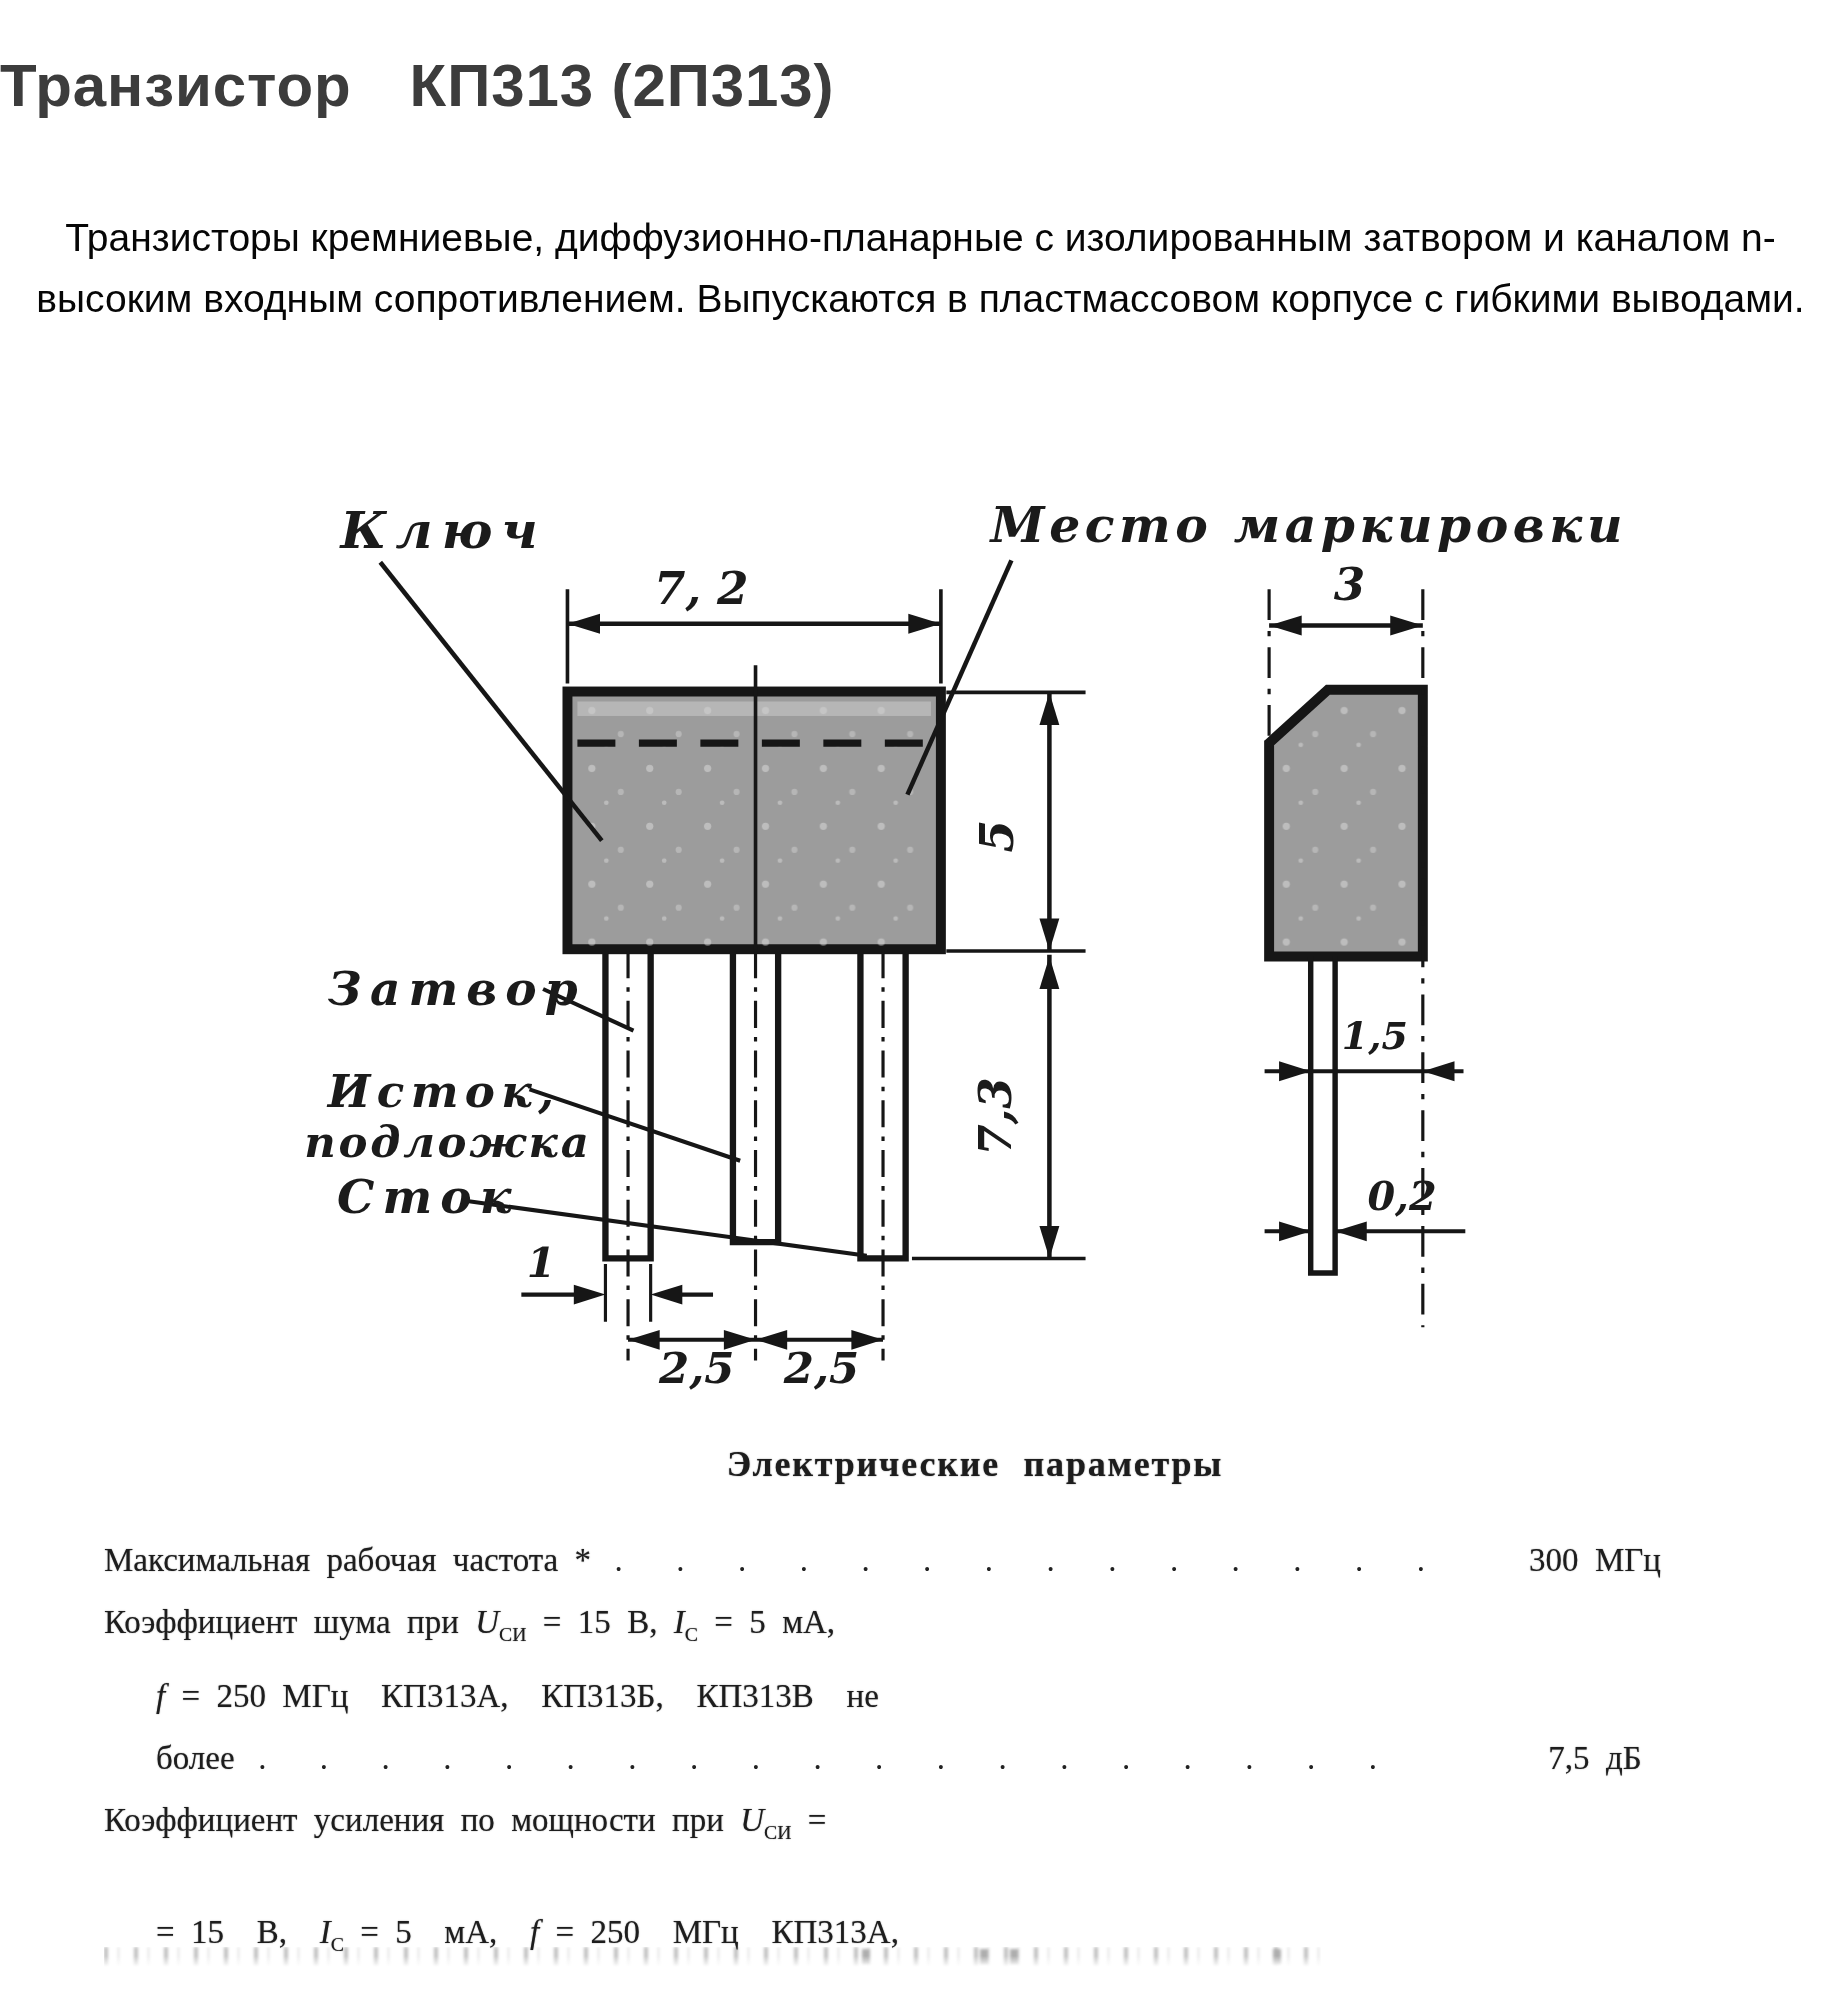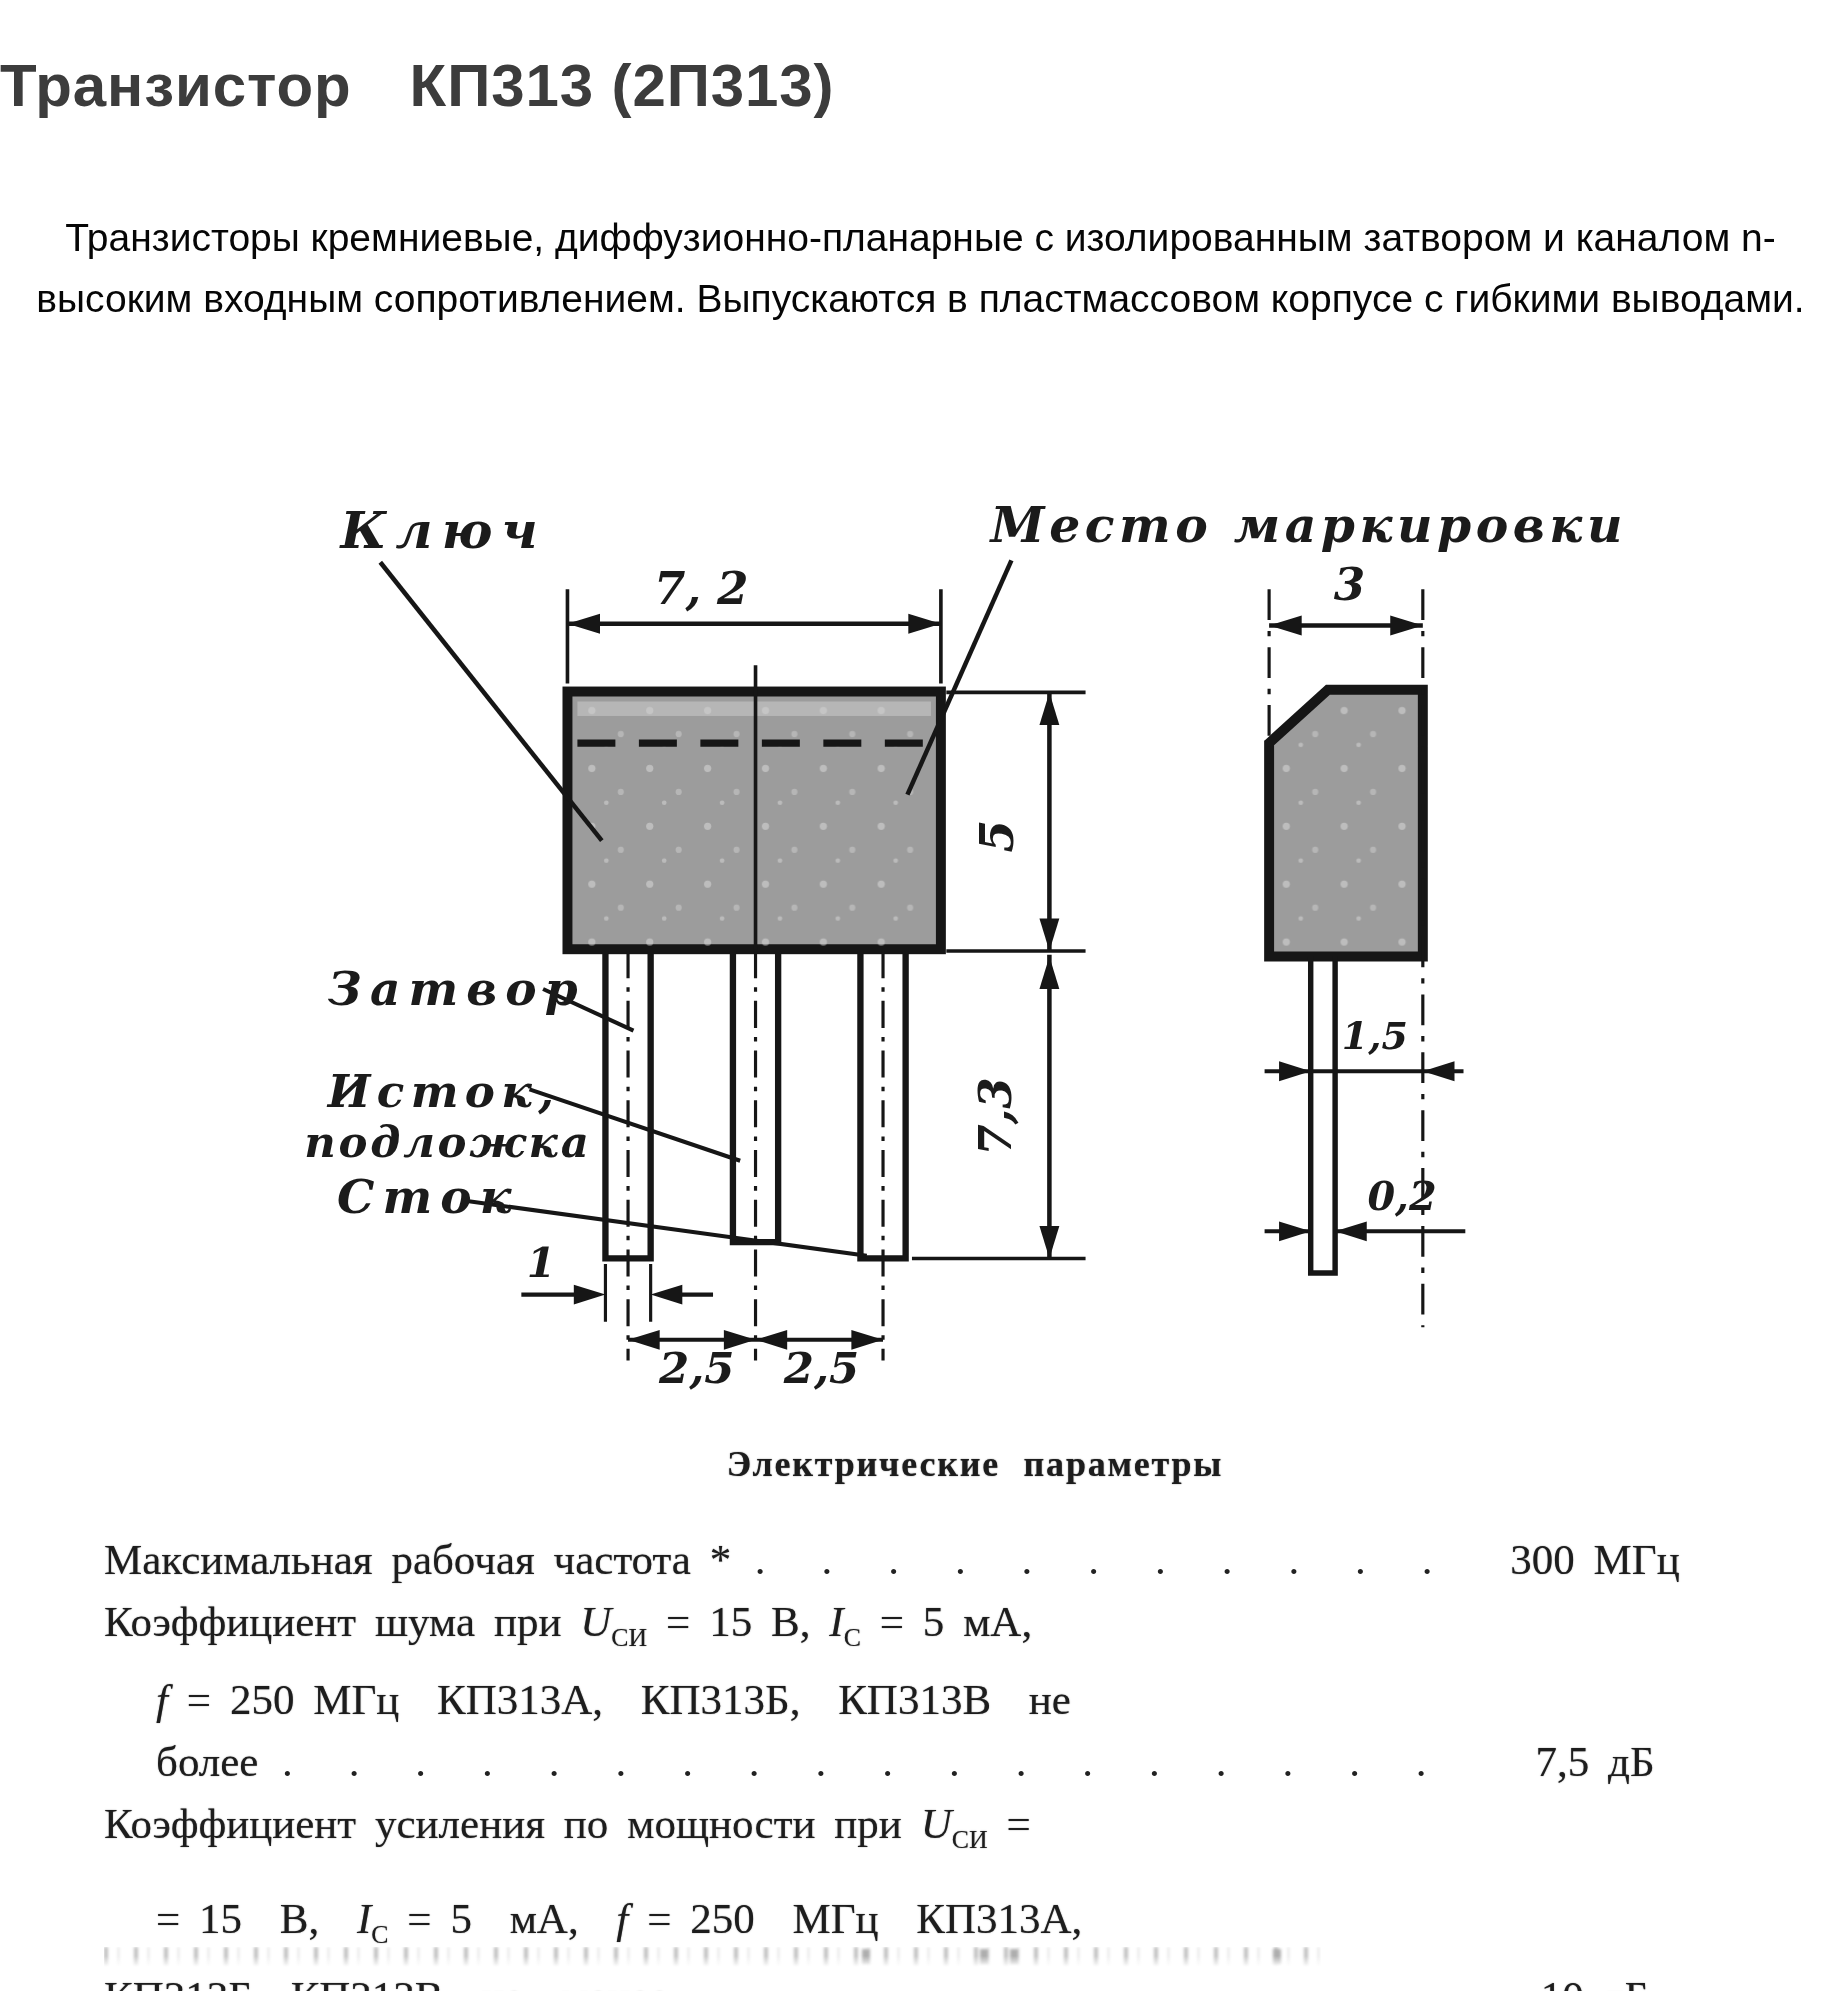--- a/index.html
+++ b/index.html
@@ -29,25 +29,25 @@
     position:absolute; left:104px; top:1437px; width:1588px;
     font-family:"Liberation Serif", serif; color:#1d1d1d;
   }
   .params-heading {
     text-align:center; transform:translateX(77px);
     font-size:36px; font-weight:bold; letter-spacing:1.8px; word-spacing:12.7px;
     line-height:54px; margin:0 0 38px 0;
     text-shadow:0 0 1.3px rgba(10,10,10,.65);
   }
   .param-line {
-    display:flex; align-items:baseline; font-size:43px; line-height:62px;
+    display:flex; align-items:baseline; font-size:33px; line-height:62px;
     word-spacing:8.1px; white-space:pre;
   }
   .param-line.indent { padding-left:52px; }
-  .param-line:nth-child(6) { margin-top:18px;align-items:flex-end; }
+  .param-line:nth-child(6) { margin-top:39px;align-items:flex-end; }
   .ptext { text-shadow:0 0 1.2px rgba(20,20,20,.6); }
   .ptext sub { font-size:0.6em; }
   .dots {
     flex:1 1 auto; overflow:hidden; margin:0 67px 0 23.5px;
     letter-spacing:8.1px; word-spacing:29px; color:#222;
   }
   .dots::after { content:". . . . . . . . . . . . . . . . . . . . . . . . ."; }
   .value {
     min-width:194px; text-align:center; white-space:nowrap;
     text-shadow:0 0 1.2px rgba(20,20,20,.6);

